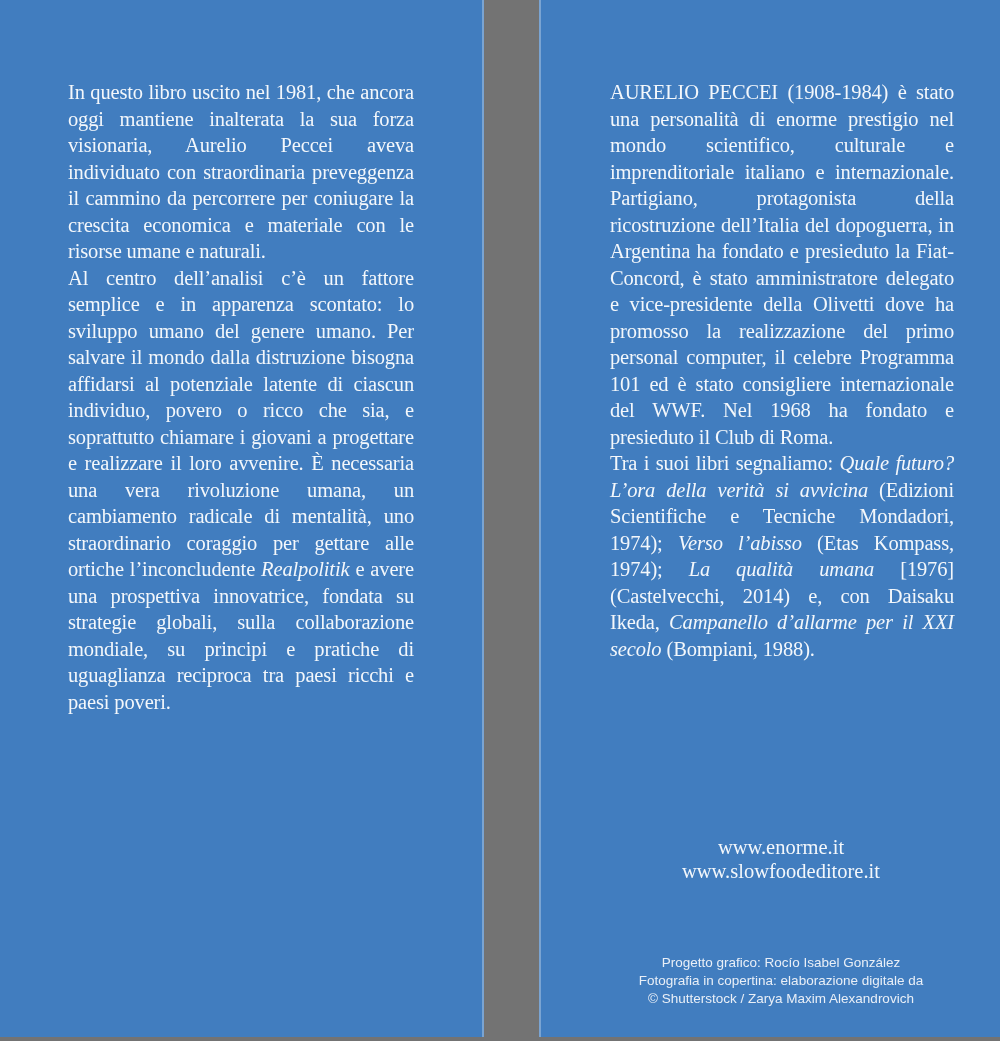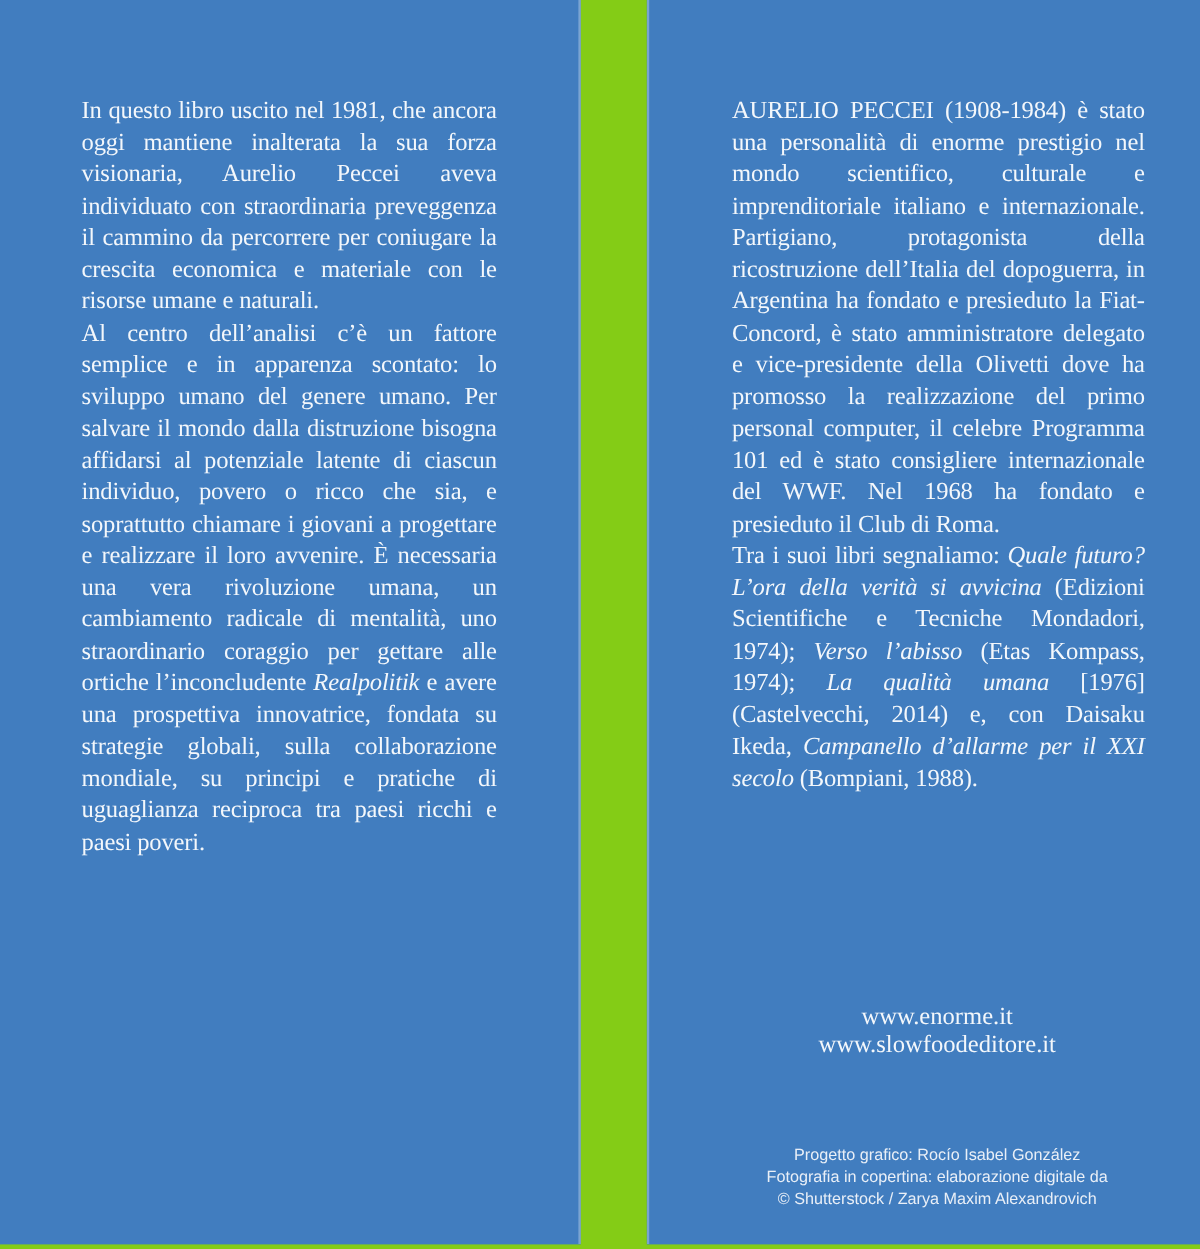--- a/index.html
+++ b/index.html
@@ -8,21 +8,21 @@
     background: #ffffff;
     width: 1000px;
     height: 1041px;
     overflow: hidden;
     font-family: "Liberation Serif", serif;
   }
   .page {
     position: relative;
     width: 1000px;
     height: 1041px;
-    background: #84cc16;
+    background: #737373;
   }
   .panel {
     position: absolute;
     top: 0;
     height: 1037px;
     background: var(--panel-blue, #417dbf);
   }
   .panel.left {
     left: 0;
     width: 484px;

